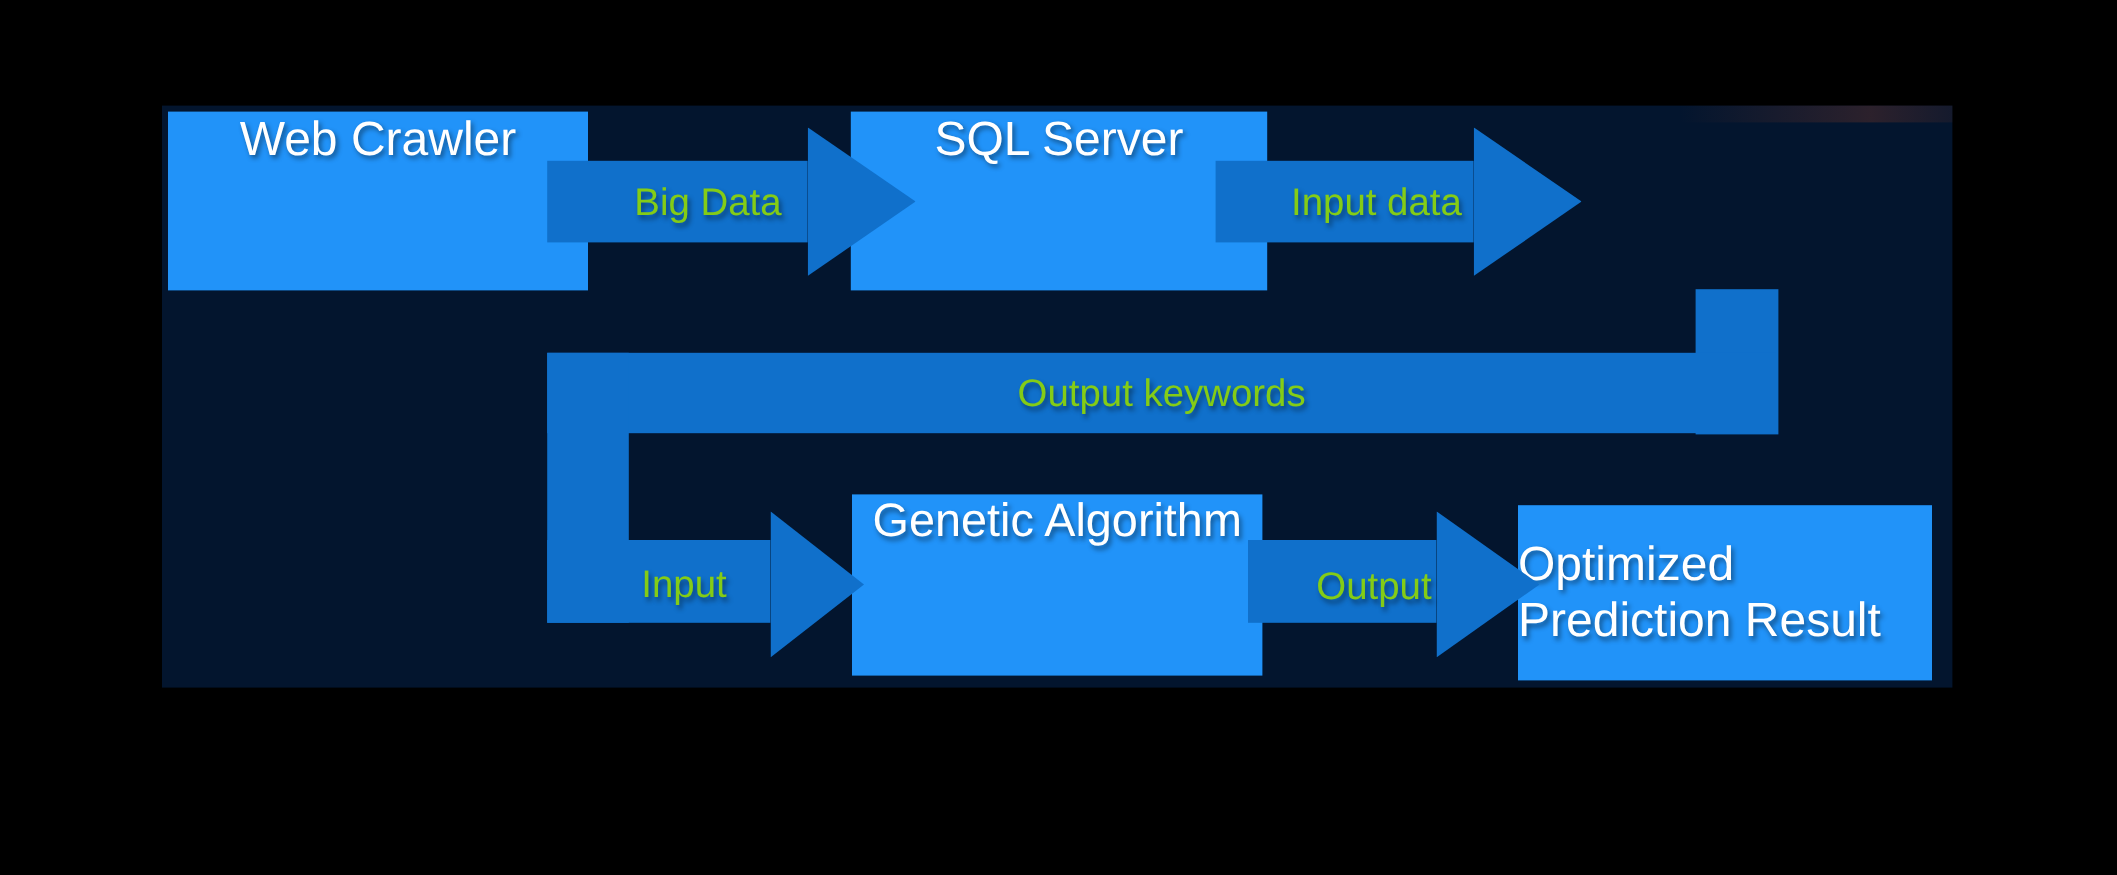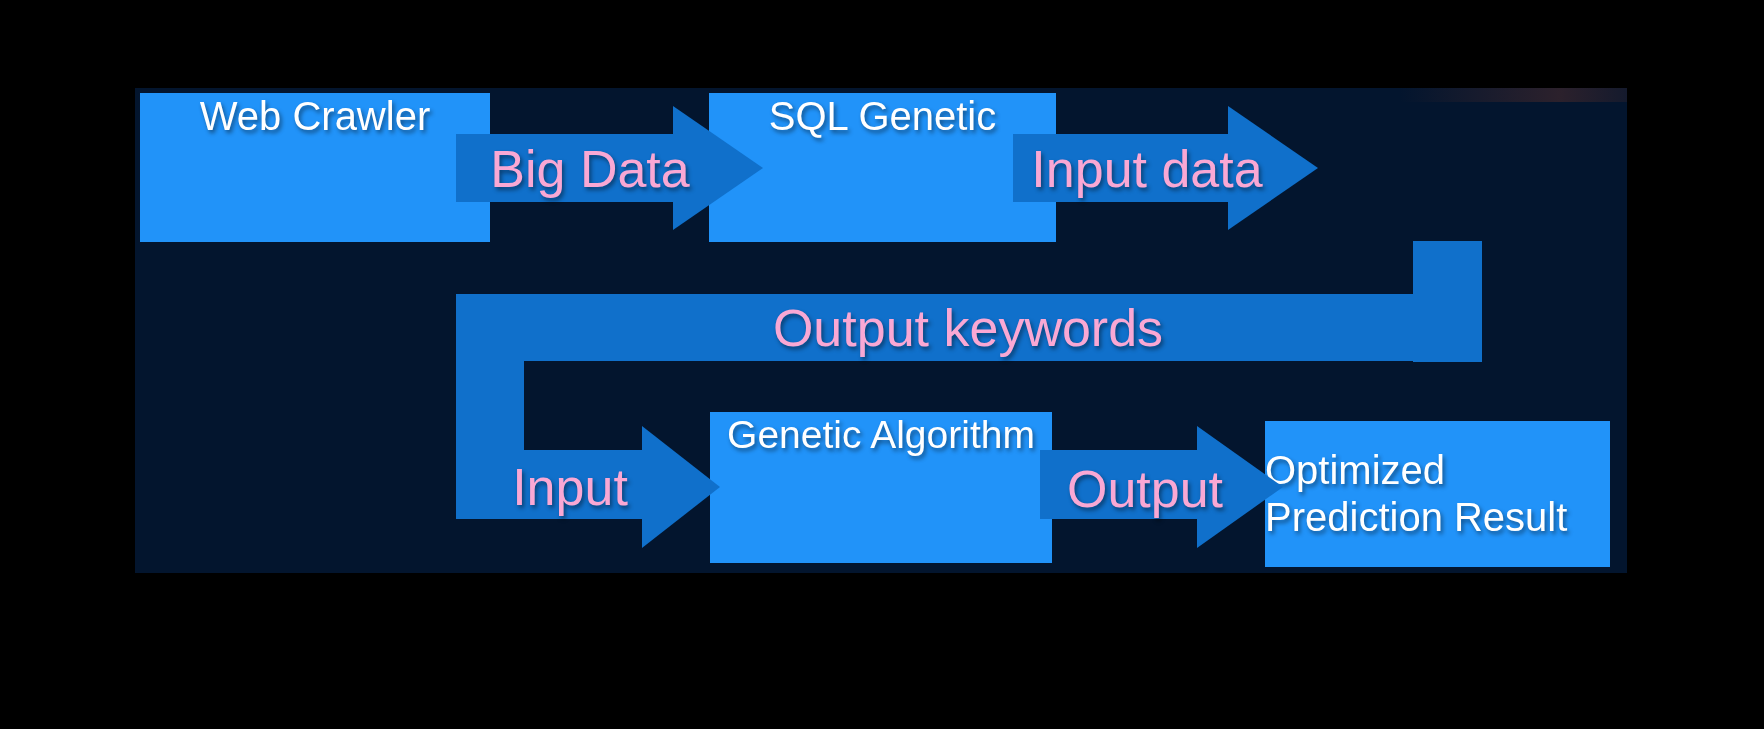--- a/index.html
+++ b/index.html
@@ -23,21 +23,21 @@
     display:flex;align-items:flex-start;justify-content:center;
     color:#fff;font-size:40px;line-height:46px;white-space:nowrap;
     text-shadow:2px 3px 4px rgba(0,0,0,.45);
   }
   .conn{position:absolute;z-index:3;background:#1070cb;}
   .head{
     position:absolute;z-index:3;background:#1070cb;
     clip-path:polygon(0 0,100% 50%,0 100%);
   }
   .edge-label,.node-label-float{
-    position:absolute;z-index:4;color:#f9a8d4;font-size:52px;white-space:nowrap;
+    position:absolute;z-index:4;color:#84cc16;font-size:32px;white-space:nowrap;
     transform:translate(-50%,-50%);text-shadow:2px 3px 4px rgba(0,0,0,.45);
   }
   
   .n-web-crawler{left:140px;top:93px;width:350px;height:149px;}
   .n-sql-server{left:709px;top:93px;width:347px;height:149px;}
   .n-text-rank{left:1275px;top:93px;width:348px;height:149px;}
   .n-genetic{left:710px;top:412px;width:342px;height:151px;font-size:39px;}
   .n-optimized{left:1265px;top:421px;width:345px;height:146px;flex-direction:column;line-height:47px;}
   
   .c-bigdata-shaft{left:456px;top:134px;width:217px;height:68px;}
@@ -64,21 +64,21 @@
 <body>
 
 <div class="stage">
   <div class="panel"></div>
   <div class="panel-tint"></div>
 
   <div class="node n-web-crawler">
     <span>Web Crawler</span>
   </div>
   <div class="node n-sql-server">
-    <span>SQL Genetic</span>
+    <span>SQL Server</span>
   </div>
   <div class="node n-genetic">
     <span>Genetic Algorithm</span>
   </div>
   <div class="node n-optimized">
     <span>Optimized</span>
     <span>Prediction Result</span>
   </div>
 
   <div class="conn c-bigdata-shaft"></div>

